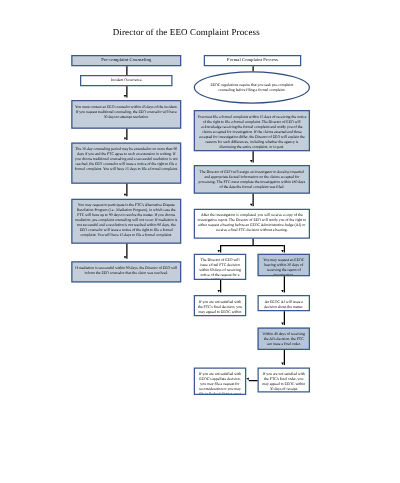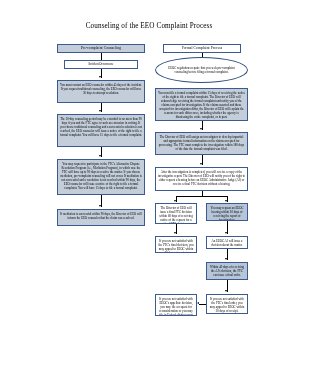--- a/index.html
+++ b/index.html
@@ -83,21 +83,21 @@
     border-top: 1.7px solid transparent;
     border-bottom: 1.7px solid transparent;
     border-right: 2.2px solid #000000;
   }
 </style>
 </head>
 <body>
 
 <div id="page">
 
-  <div class="title">Counseling of the EEO Complaint Process</div>
+  <div class="title">Director of the EEO Complaint Process</div>
 
   <div class="node header fill" style="left:57px; top:44px; width:88px; height:9px;">
     <span>Pre-complaint Counseling</span>
   </div>
 
   <div class="conn vline" style="left:100.5px; top:53px; height:7px;"></div>
 
   <div class="node" style="left:64px; top:60px; width:74px; height:9px;">
     <span>Incident Occurrence</span>
   </div>

